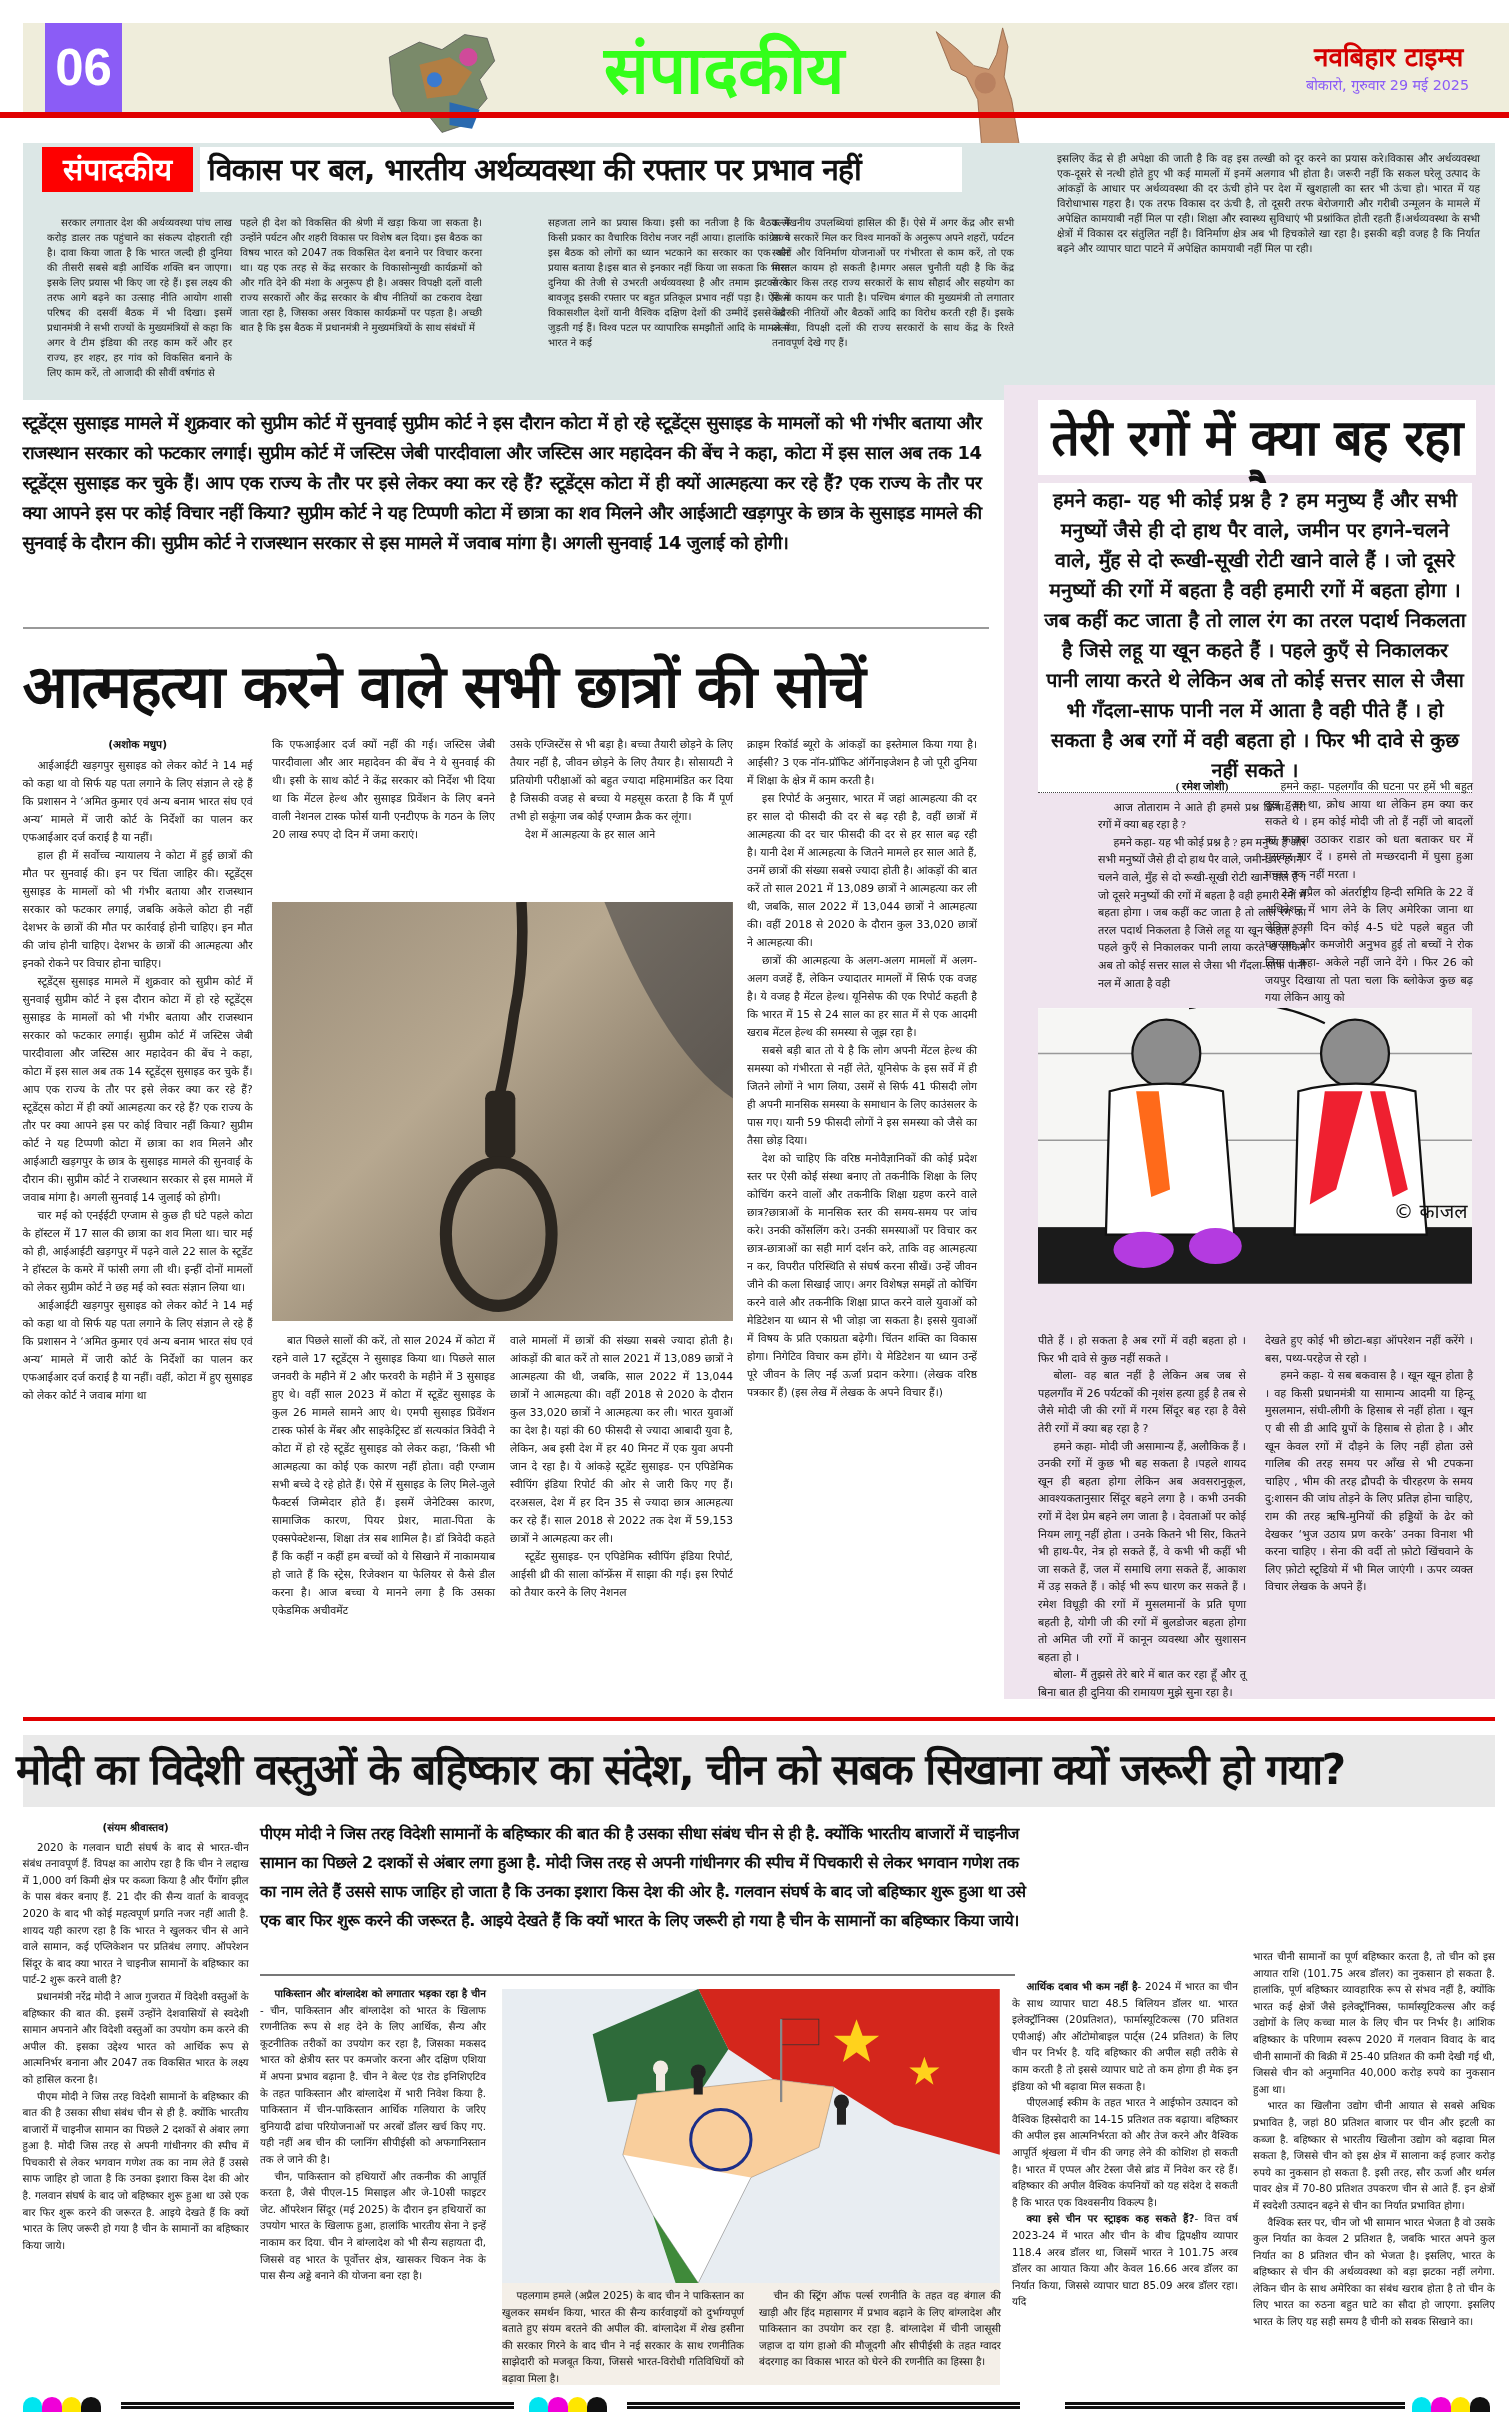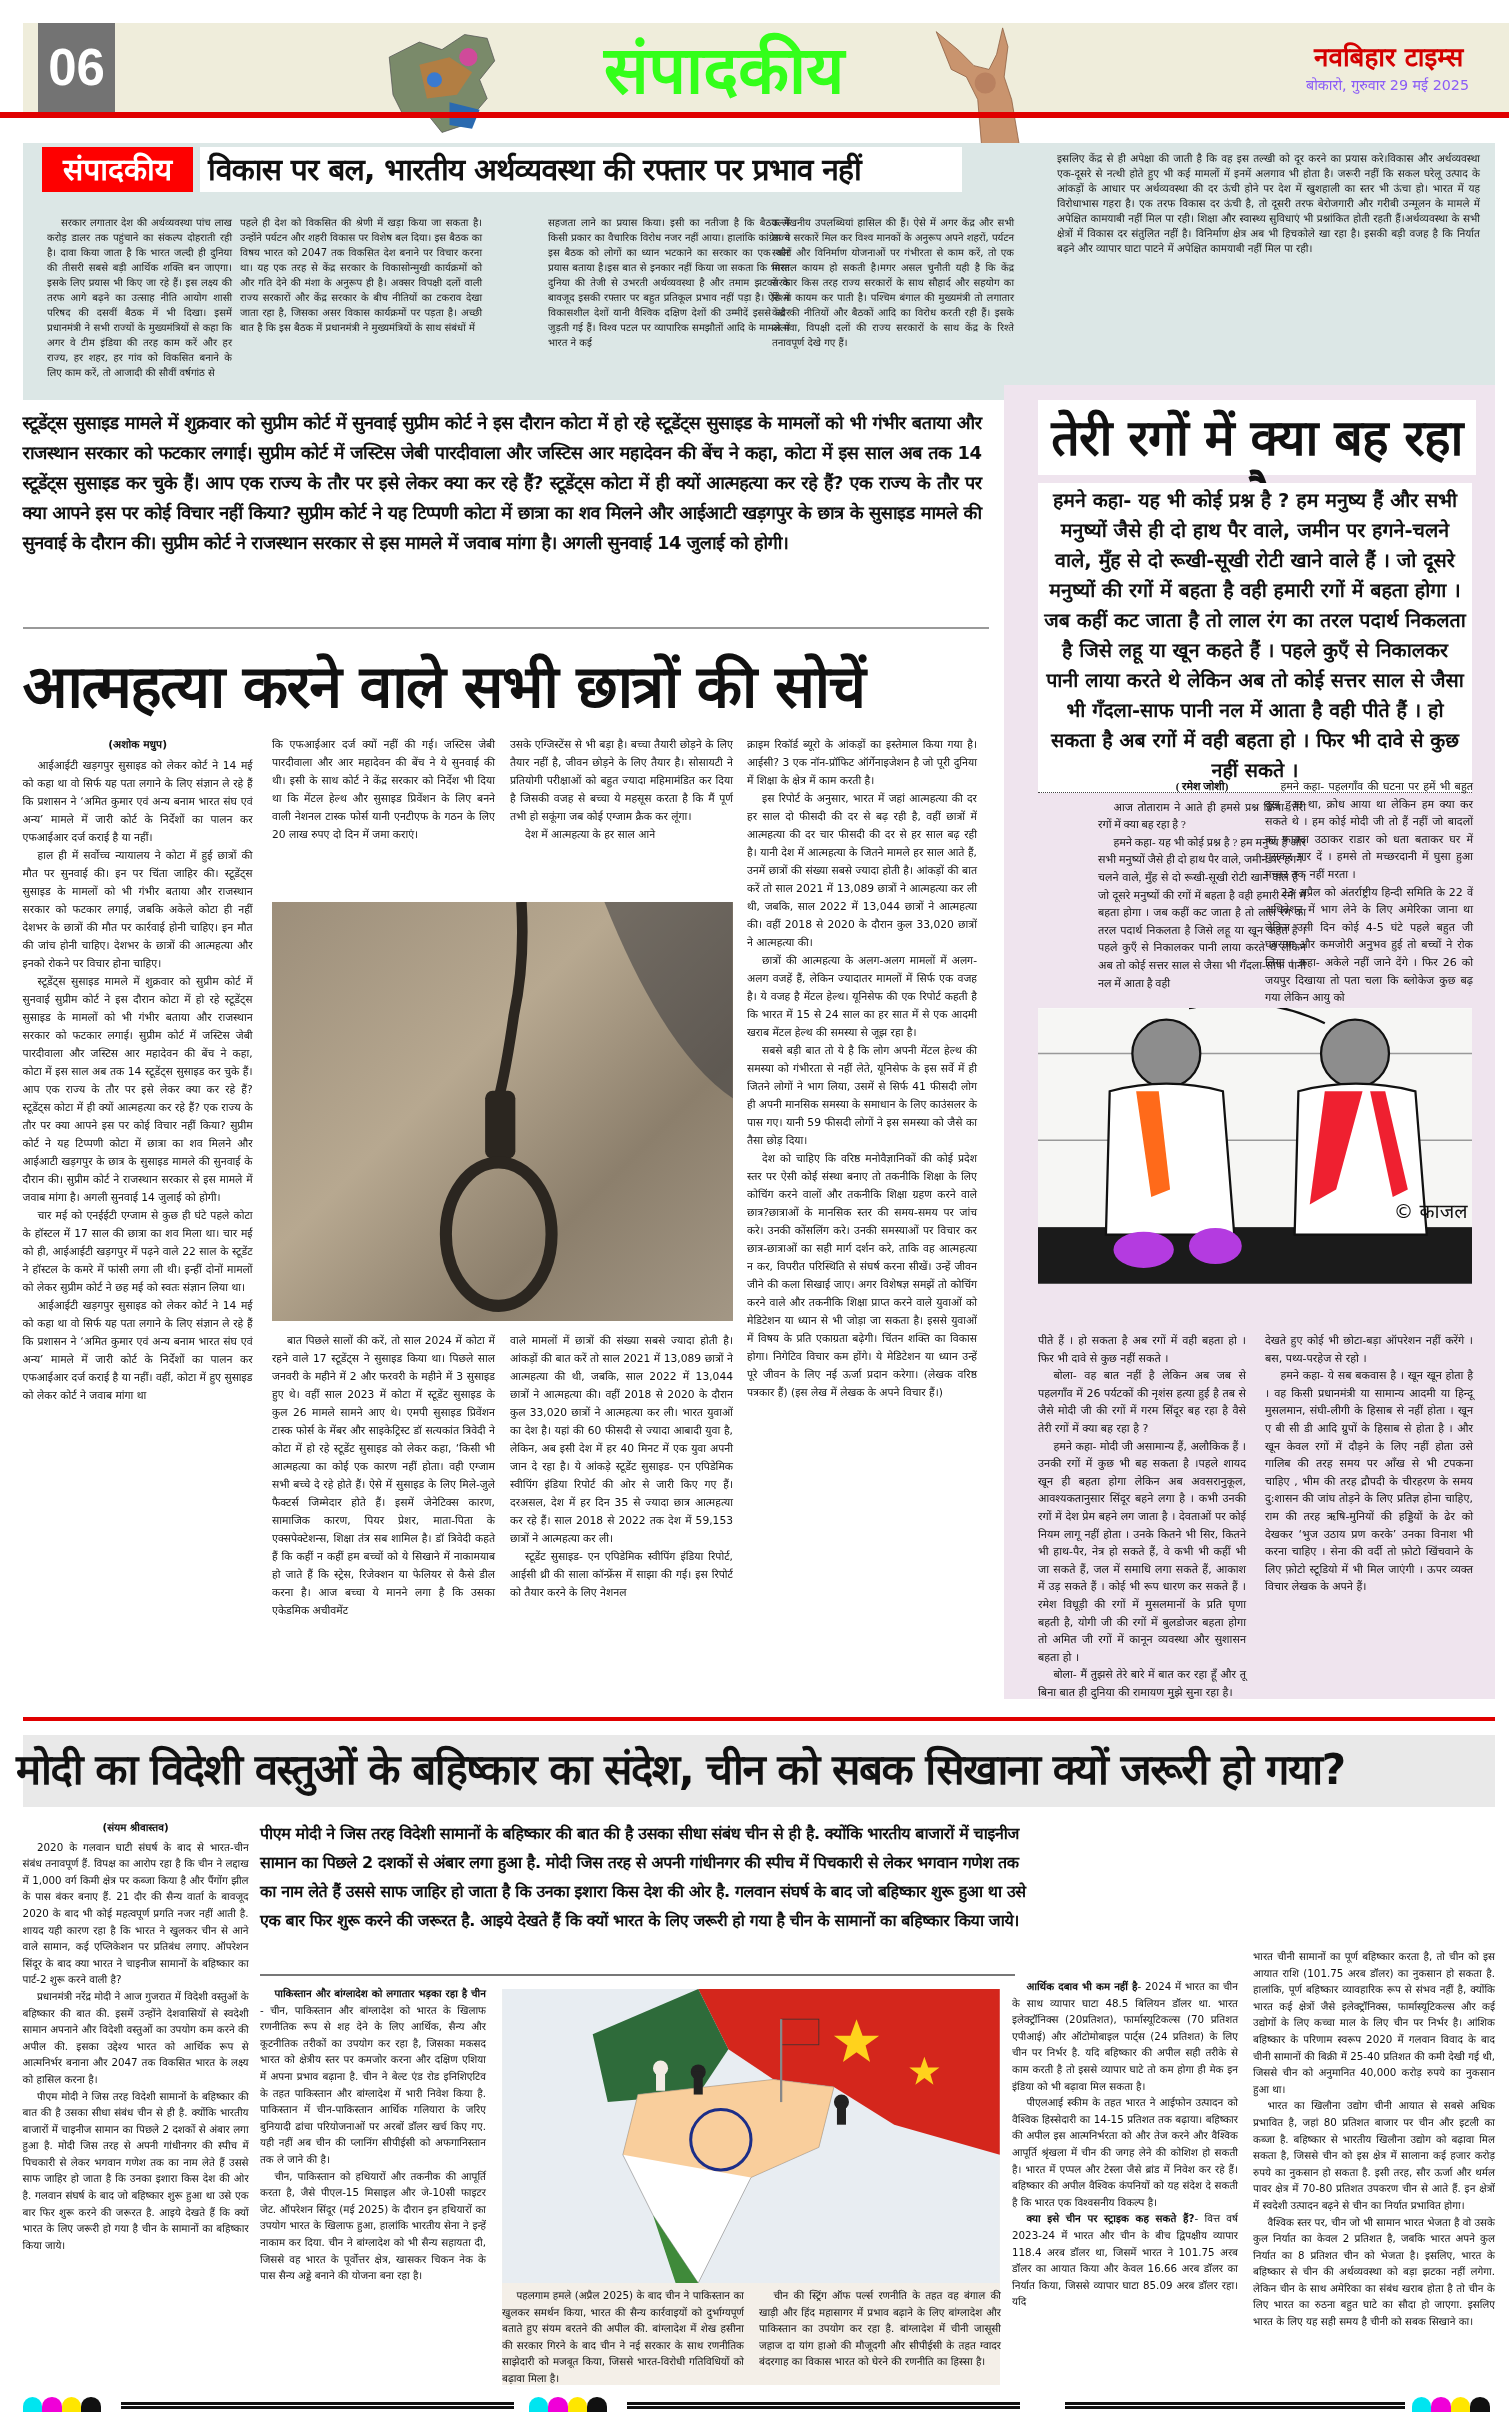--- a/index.html
+++ b/index.html
@@ -5,21 +5,21 @@
   * { box-sizing: border-box; margin: 0; padding: 0; }
   html, body { width: 1510px; height: 2426px; background: #fff; overflow: hidden; }
   body { font-family: "DejaVu Sans", sans-serif; color: #111; position: relative; }
   .abs { position: absolute; }
   .col p { text-align: justify; text-indent: 1.4em; }
   .col p.noind { text-indent: 0; }
   .byline { text-align: center; font-weight: bold; margin-bottom: 3px; }
 
   
   #masthead { left: 22.6px; top: 22.6px; width: 1495px; height: 89px; background: #efeddb; }
-  #page-no { left: 38px; top: 22.6px; width: 77px; height: 89px; background: #737373; color: #fff;
+  #page-no { left: 45px; top: 22.6px; width: 77px; height: 89px; background: #8b5cf6; color: #fff;
     font-family: "Liberation Sans", sans-serif; font-weight: bold; font-size: 51px; line-height: 89px; text-align: center; }
   #map-art { left: 374px; top: 27px; width: 151px; height: 113px; }
   #section-title { left: 604px; top: 29px; font-size: 66px; font-weight: bold; color: #33ff1a; line-height: 83px; }
   #statue-art { left: 906px; top: 24px; width: 151px; height: 121px; }
   #paper-name { left: 1314px; top: 38px; color: #d40000; font-weight: bold; font-size: 26px; }
   #paper-date { left: 1306px; top: 75px; color: #8b5cf6; font-size: 14.3px; }
   #red-rule-top { left: 0; top: 112px; width: 1510px; height: 6px; background: #e00000; }
 
   
   #editorial-box { left: 22.6px; top: 143px; width: 1472px; height: 257px; background: #dce7e6; }

